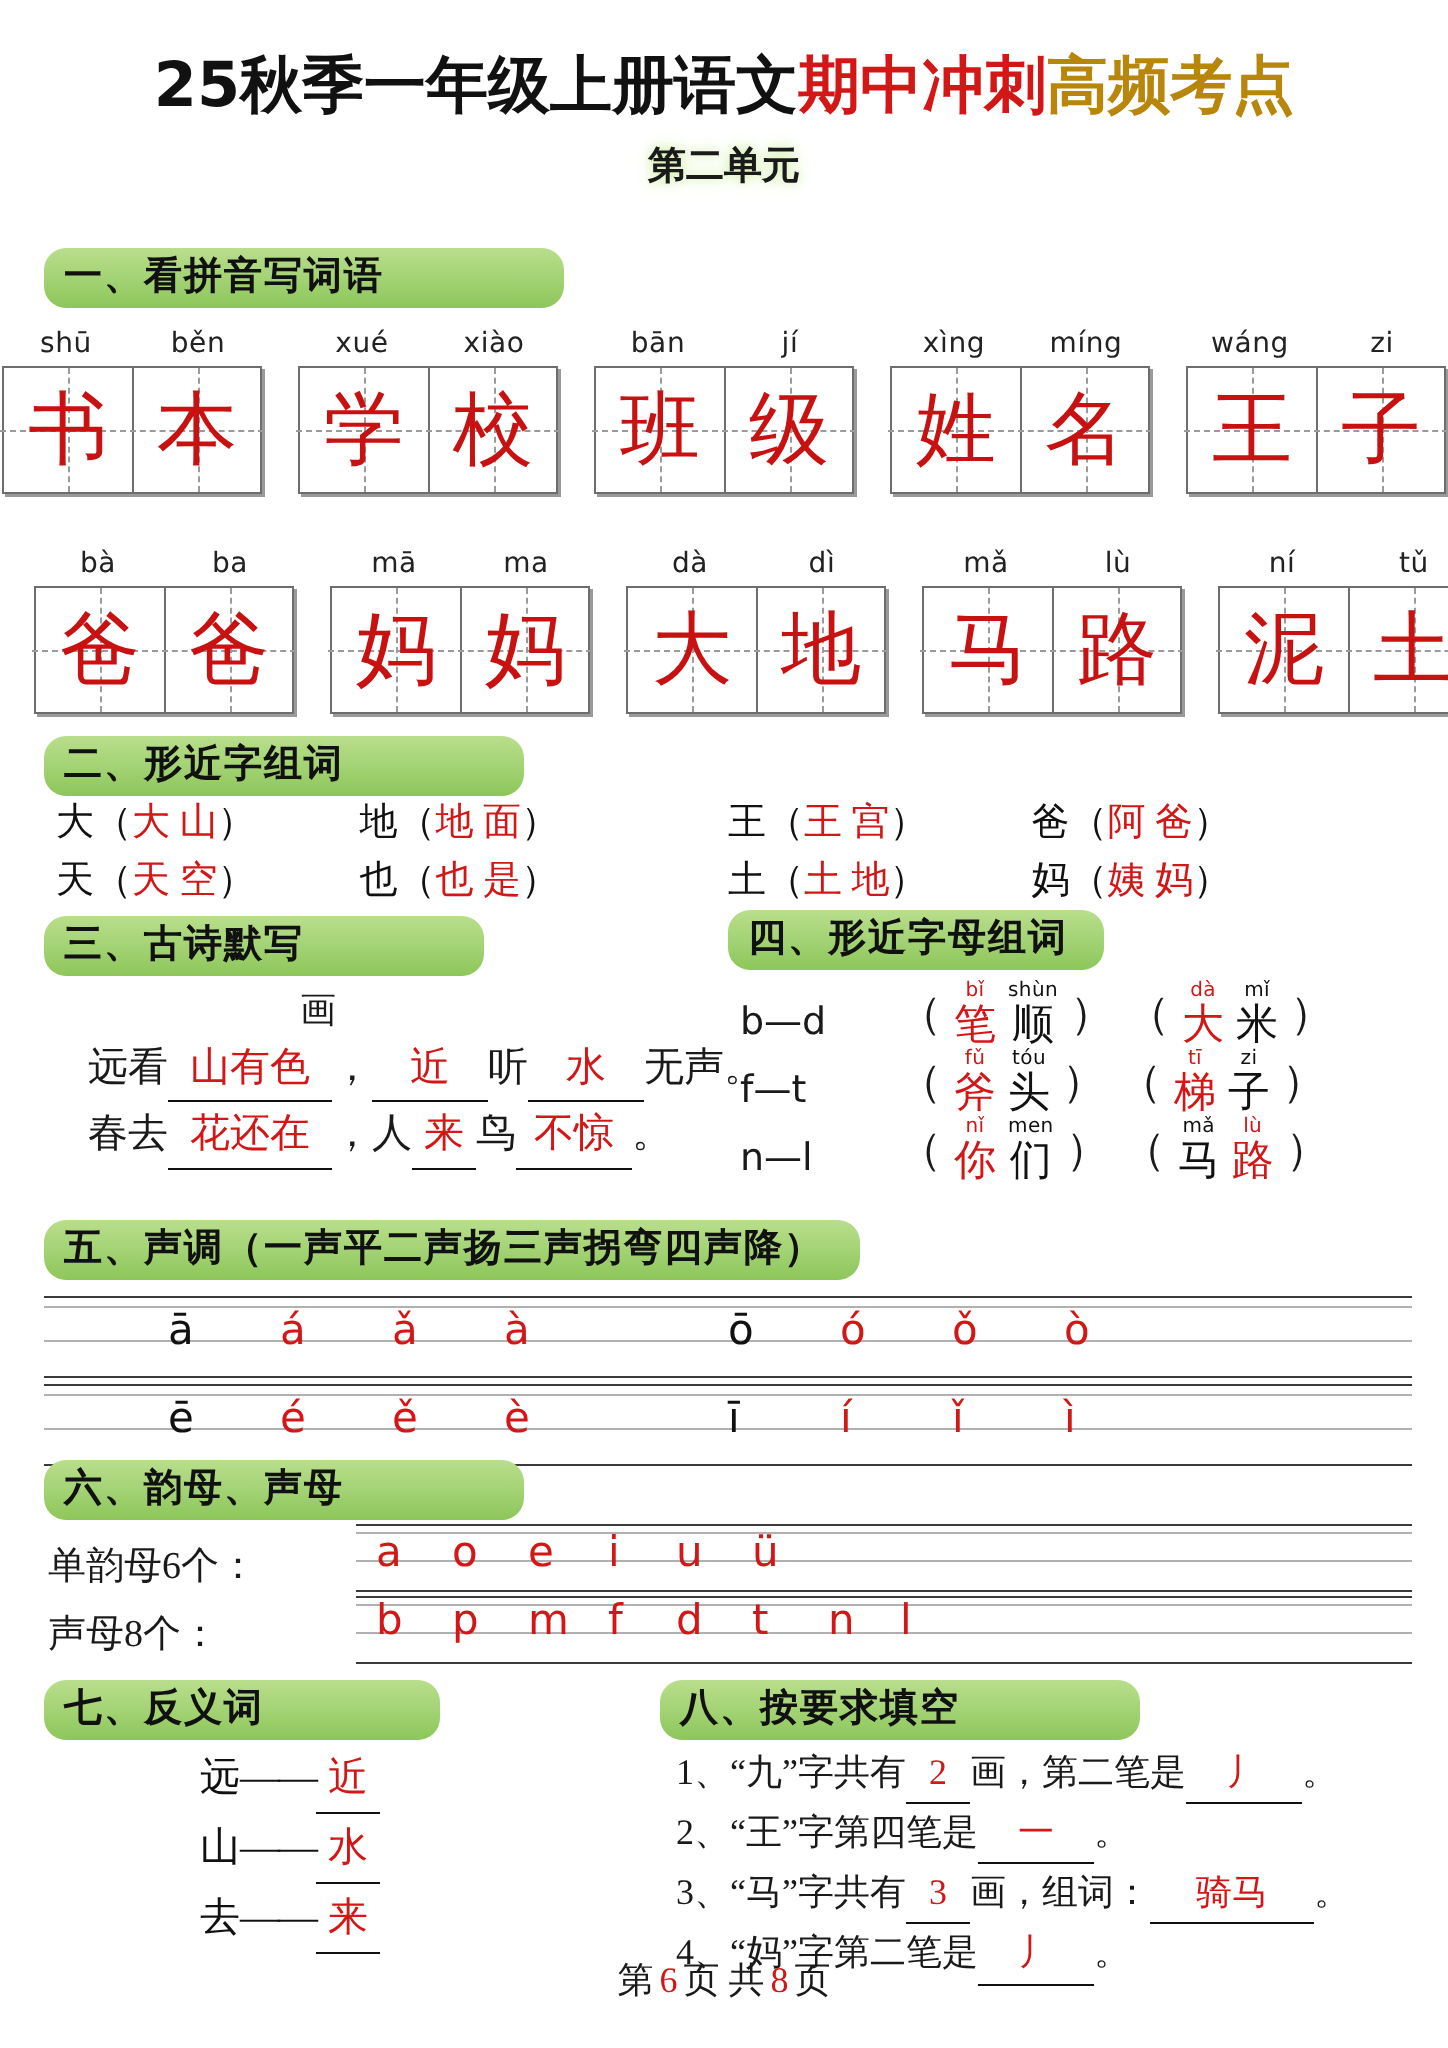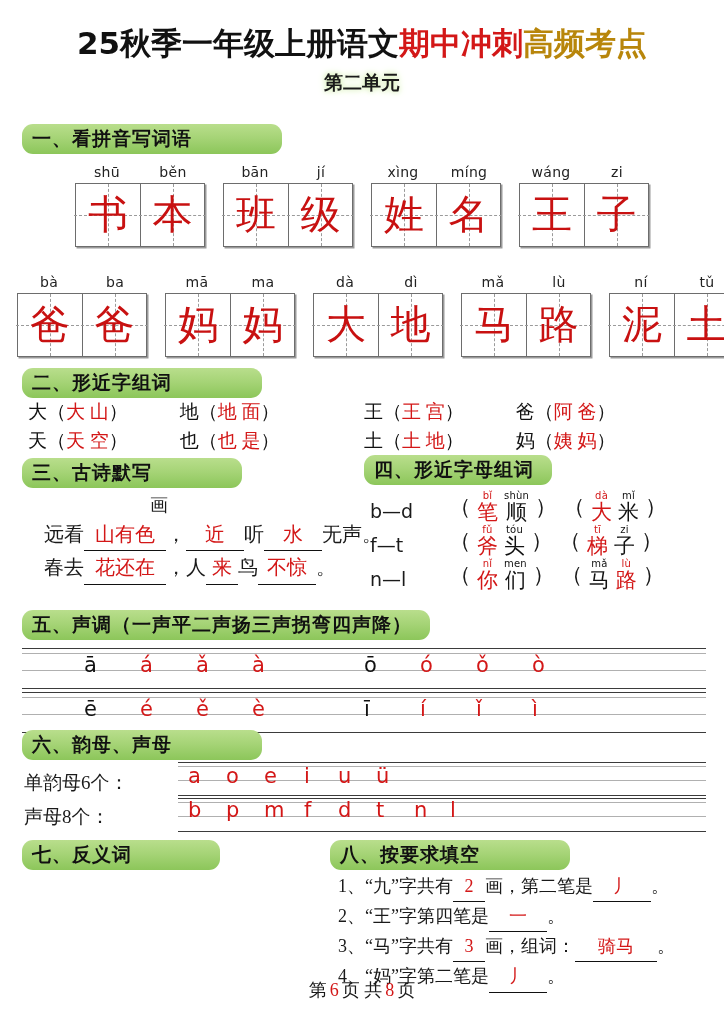--- a/index.html
+++ b/index.html
@@ -155,20 +155,34 @@
         <div class="py-pair">
           <div class="py-cell">shū</div>
           <div class="py-cell">běn</div>
         </div>
         <div class="tzg">
           <div class="cell">
               <span class="hz">书</span>
             </div>
           <div class="cell">
               <span class="hz">本</span>
+            </div>
+        </div>
+      </div>
+      <div class="word-group">
+        <div class="py-pair">
+          <div class="py-cell">xué</div>
+          <div class="py-cell">xiào</div>
+        </div>
+        <div class="tzg">
+          <div class="cell">
+              <span class="hz">学</span>
+            </div>
+          <div class="cell">
+              <span class="hz">校</span>
             </div>
         </div>
       </div>
       <div class="word-group">
         <div class="py-pair">
           <div class="py-cell">bān</div>
           <div class="py-cell">jí</div>
         </div>
         <div class="tzg">
           <div class="cell">
@@ -486,20 +500,31 @@
       <span class="gl red" style="left:160px;top:2px;">d</span>
       <span class="gl red" style="left:198px;top:2px;">t</span>
       <span class="gl red" style="left:236px;top:2px;">n</span>
       <span class="gl red" style="left:272px;top:2px;">l</span>
     </div>
   </div>
 
   <div class="abs" style="left:22px;top:840px;">
     <span class="banner xwide">七、反义词</span>
   </div>
+  <div class="abs" style="left:0;top:872px;width:330px;">
+    <div class="anto">
+      <span class="blk">远</span><span class="blk dash">——</span><span class="fill w1">近</span>
+    </div>
+    <div class="anto">
+      <span class="blk">山</span><span class="blk dash">——</span><span class="fill w1">水</span>
+    </div>
+    <div class="anto">
+      <span class="blk">去</span><span class="blk dash">——</span><span class="fill w1">来</span>
+    </div>
+  </div>
 
   <div class="abs" style="left:330px;top:840px;">
     <span class="banner wide">八、按要求填空</span>
   </div>
   <div class="abs" style="left:334px;top:872px;width:390px;">
     <div class="q">
       <span>1、</span><span>“九”字共有</span><span class="fill w1">2</span><span>画，第二笔是</span><span class="fill w2">丿</span><span>。</span>
     </div>
     <div class="q">
       <span>2、</span><span>“王”字第四笔是</span><span class="fill w2">一</span><span>。</span>

